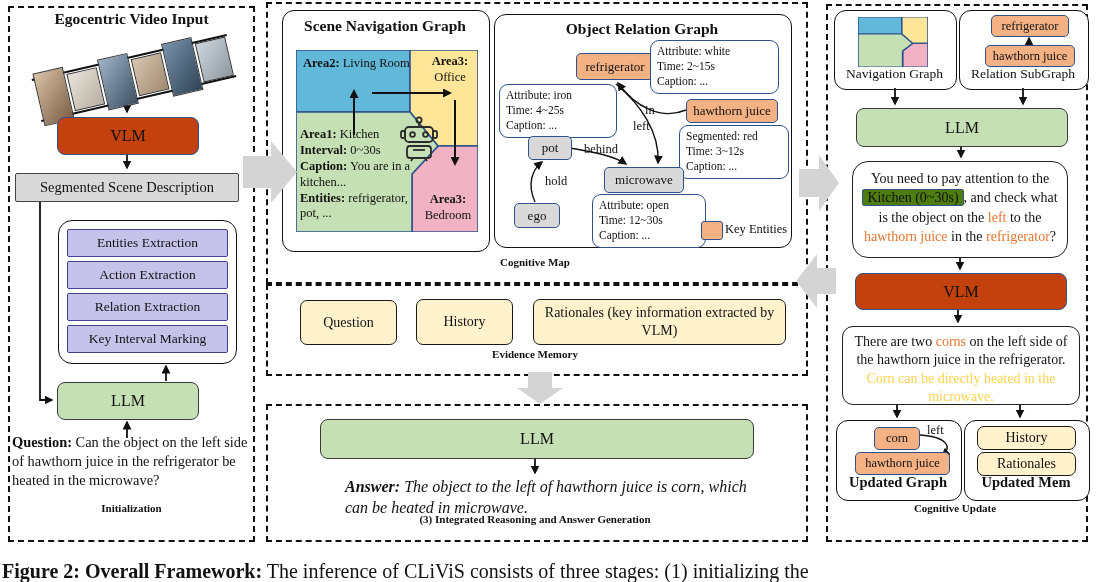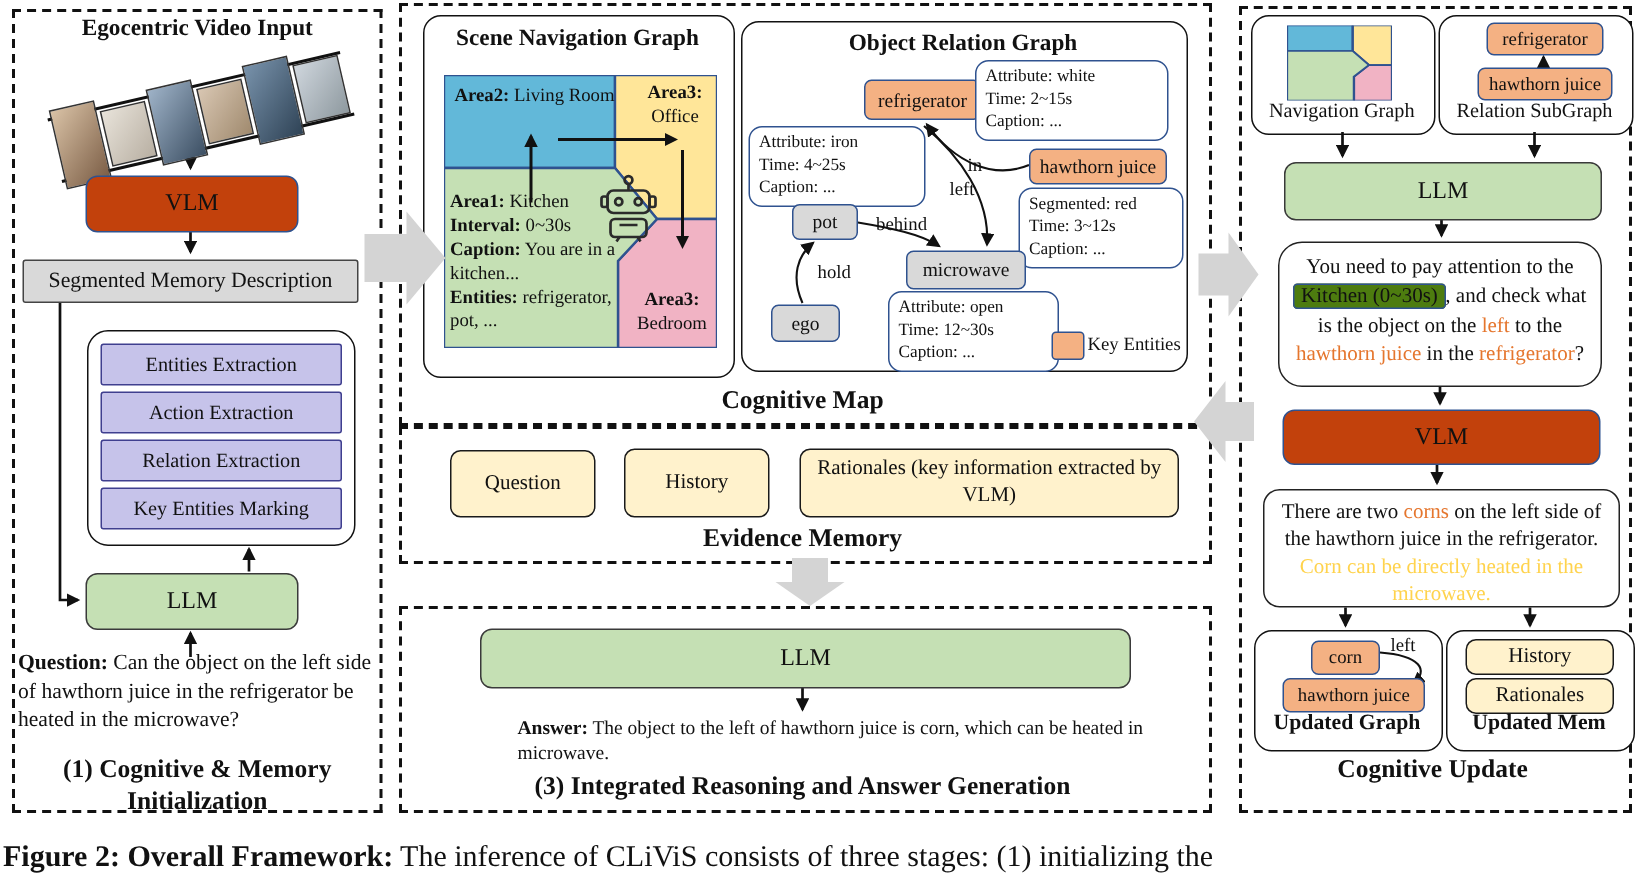--- a/index.html
+++ b/index.html
@@ -13,21 +13,21 @@
   .bluebox{background:#c2410c;border:1.4px solid #2F528F;border-radius:8px;font-size:16px;z-index:5;}
   .greenbox{background:#C5E0B4;border:1.4px solid #3A3A3A;border-radius:8px;font-size:16px;z-index:5;}
   .graybar{background:#D9D9D9;border:1.3px solid #444;border-radius:2px;font-size:14.5px;z-index:5;}
   .purple{background:#C6C3EA;border:1.2px solid #3F3F8F;border-radius:2px;font-size:13.5px;z-index:5;}
   .onode{background:#F4B183;border:1.3px solid #2F528F;border-radius:5px;font-size:13px;z-index:5;}
   .gnode{background:#D9D9D9;border:1.3px solid #2F528F;border-radius:5px;font-size:13px;z-index:5;}
   .callout{background:#fff;border:1.3px solid #2F528F;border-radius:9px;font-size:11.5px;
            line-height:1.32;padding:3px 6px;z-index:5;}
   .cream{background:#FFF2CC;border:1.3px solid #1a1a1a;border-radius:7px;font-size:14px;z-index:5;}
   .ptitle{font-weight:bold;font-size:15.5px;text-align:center;z-index:4;}
-  .steplab{font-weight:bold;font-size:17px;text-align:center;z-index:4;line-height:1.25;}
+  .steplab{font-weight:bold;font-size:11px;text-align:center;z-index:4;line-height:1.25;}
   .edgelab{font-size:12.5px;z-index:6;}
   .overlay{position:absolute;left:0;top:0;z-index:3;pointer-events:none;}
   .orangetxt{color:#E5762E;}
   .yellowtxt{color:#FFD34D;}
   .hlpill{background:#4d7c0f;border:1.3px solid #2F528F;border-radius:3px;padding:0 4px;}
   .arealab{font-size:12.5px;line-height:1.27;z-index:4;}
   .tile{border:1px solid #333;flex:1;}
 </style>
 </head>
 <body>
@@ -47,34 +47,33 @@
     <div class="tile" style="height:52px;background:linear-gradient(135deg,#d9c2a6,#7a5c44);"></div>
     <div class="tile" style="height:36px;background:linear-gradient(135deg,#e8e3da,#b8afa2);"></div>
     <div class="tile" style="height:50px;background:linear-gradient(135deg,#9fb3c8,#3c4f63);"></div>
     <div class="tile" style="height:36px;background:linear-gradient(135deg,#d8c6b2,#a08a6e);"></div>
     <div class="tile" style="height:52px;background:linear-gradient(135deg,#7892ab,#2f4356);"></div>
     <div class="tile" style="height:38px;background:linear-gradient(135deg,#cfd6dd,#8e999f);"></div>
   </div>
 </div>
 
 <div class="abs ctr bluebox" style="left:57px;top:117px;width:140px;height:36px;">VLM</div>
-<div class="abs ctr graybar" style="left:15px;top:173px;width:222px;height:27px;">Segmented Memory Description</div>
+<div class="abs ctr graybar" style="left:15px;top:173px;width:222px;height:27px;">Segmented Scene Description</div>
 
 <div class="abs" style="left:58px;top:220px;width:177px;height:142px;border:1.4px solid #111;border-radius:14px;background:#fff;z-index:2;"></div>
 <div class="abs ctr purple" style="left:67px;top:229px;width:159px;height:26px;">Entities Extraction</div>
 <div class="abs ctr purple" style="left:67px;top:261px;width:159px;height:26px;">Action Extraction</div>
 <div class="abs ctr purple" style="left:67px;top:293px;width:159px;height:26px;">Relation Extraction</div>
-<div class="abs ctr purple" style="left:67px;top:325px;width:159px;height:26px;">Key Entities Marking</div>
+<div class="abs ctr purple" style="left:67px;top:325px;width:159px;height:26px;">Key Interval Marking</div>
 
 <div class="abs ctr greenbox" style="left:57px;top:382px;width:140px;height:36px;">LLM</div>
 
 <div class="abs" style="left:12px;top:433px;width:240px;font-size:14.4px;line-height:1.32;z-index:4;"><span class="b">Question:</span><span> Can the object on the left side of hawthorn juice in the refrigerator be heated in the microwave?</span></div>
 
 <div class="abs steplab" style="left:8px;top:502px;width:247px;">
-  <div>(1)  Cognitive &amp; Memory</div>
   <div>Initialization</div>
 </div>
 
 <div class="abs rpanel" style="left:282px;top:10px;width:206px;height:240px;"></div>
 <div class="abs ptitle" style="left:282px;top:17px;width:206px;">Scene Navigation Graph</div>
 
 <div class="abs" style="left:296px;top:50px;width:182px;height:182px;z-index:2;">
   <svg width="182" height="182" viewBox="0 0 182 182">
     <defs>
         <marker id="mah" markerWidth="10" markerHeight="9" refX="7" refY="4.5" orient="auto" markerUnits="userSpaceOnUse">
@@ -154,21 +153,21 @@
 <div class="abs edgelab" style="left:725px;top:222px;">Key Entities</div>
 
 <div class="abs steplab" style="left:266px;top:256px;width:538px;">Cognitive Map</div>
 
 <div class="abs ctr cream" style="left:300px;top:300px;width:95px;height:43px;">Question</div>
 <div class="abs ctr cream" style="left:416px;top:299px;width:95px;height:44px;">History</div>
 <div class="abs ctr cream" style="left:533px;top:299px;width:235px;height:44px;padding:0 8px;line-height:1.3;">Rationales (key information extracted by VLM)</div>
 <div class="abs steplab" style="left:266px;top:348px;width:538px;">Evidence Memory</div>
 
 <div class="abs ctr greenbox" style="left:320px;top:419px;width:432px;height:38px;">LLM</div>
-<div class="abs" style="left:345px;top:477px;width:425px;font-size:13px;line-height:1.3;z-index:4;"><span class="b">Answer:</span><span> The object to the left of hawthorn juice is corn, which can be heated in microwave.</span></div>
+<div class="abs" style="left:345px;top:477px;width:425px;font-size:16px;line-height:1.3;z-index:4;font-style:italic;"><span class="b">Answer:</span><span> The object to the left of hawthorn juice is corn, which can be heated in microwave.</span></div>
 <div class="abs steplab" style="left:266px;top:513px;width:538px;">(3) Integrated Reasoning and Answer Generation</div>
 
 <div class="abs rpanel" style="left:834px;top:10px;width:121px;height:78px;"></div>
 <div class="abs" style="left:858px;top:17px;width:70px;height:50px;z-index:4;">
   <svg width="70" height="50" viewBox="0 0 182 182" preserveAspectRatio="none">
     <polygon points="0,0 114,0 114,62 0,62" fill="#62B8D9" stroke="#2F528F" stroke-width="4"></polygon>
     <polygon points="114,0 182,0 182,96 142,96 114,62" fill="#FFE699" stroke="#2F528F" stroke-width="4"></polygon>
     <polygon points="142,96 182,96 182,182 116,182 116,124" fill="#F1B3C4" stroke="#2F528F" stroke-width="4"></polygon>
     <polygon points="0,62 114,62 142,96 116,124 116,182 0,182" fill="#C5E0B4" stroke="#2F528F" stroke-width="4"></polygon>
   </svg>

